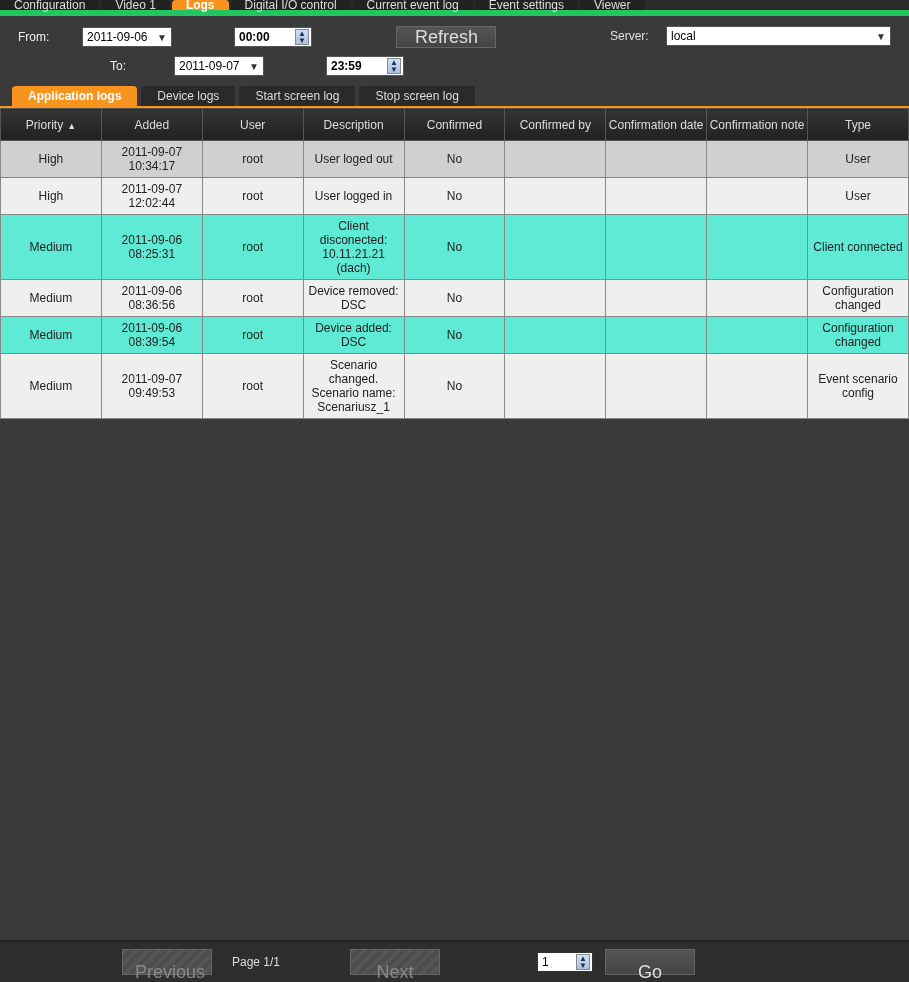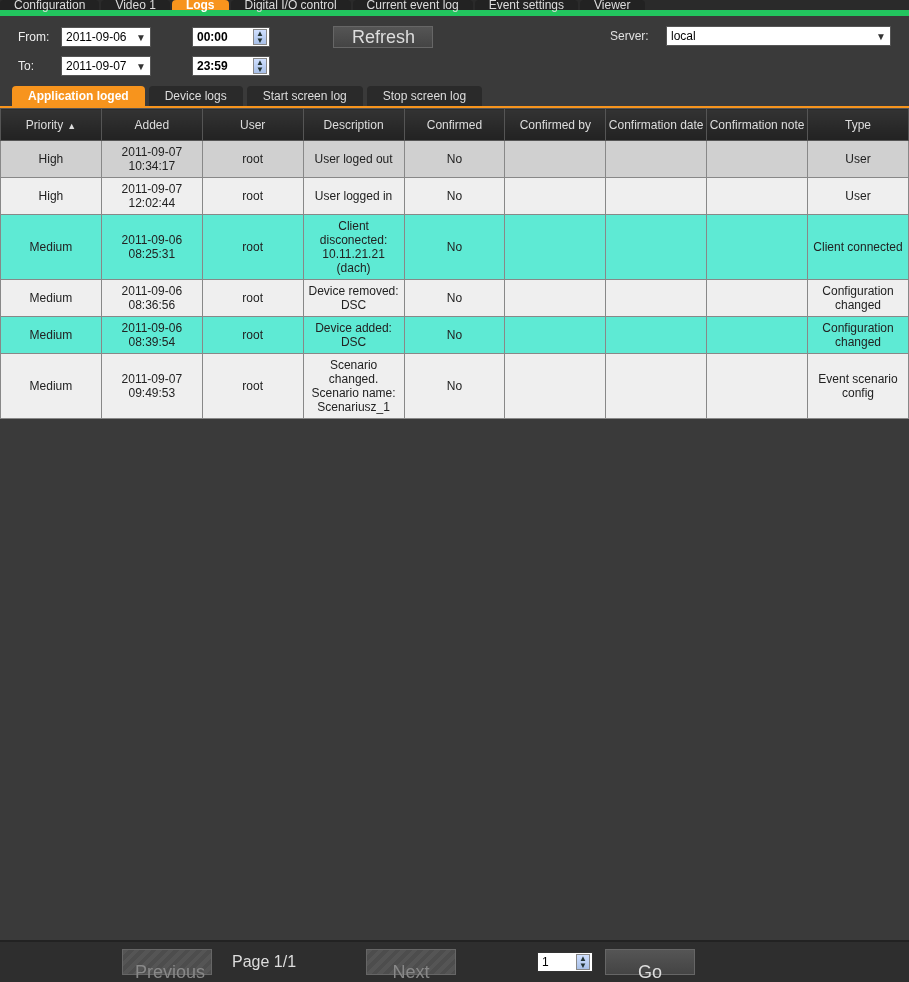--- a/index.html
+++ b/index.html
@@ -36,21 +36,21 @@
     color: #fff;
     font-weight: bold;
   }
   .filter-area {
     display: flex;
     padding: 10px 18px 10px 18px;
     justify-content: space-between;
     background: #3a3a3a;
   }
   .filter-left { display: flex; flex-direction: column; gap: 8px; }
-  .filter-row { display: flex; align-items: center; gap: 3px; }
+  .filter-row { display: flex; align-items: center; gap: 24px; justify-content: center; }
   .label { width: 40px; color: #eee; }
   .date-field {
     background: #fff; color: #000; border: 1px solid #555;
     width: 90px; height: 20px; padding: 1px 4px; font-size: 12px;
     display: flex; align-items: center; justify-content: space-between;
   }
   .date-arrow { color:#333; font-size:10px; }
   .time-field {
     background: #fff; color: #000; border: 1px solid #555;
     width: 78px; height: 20px; padding: 1px 2px 1px 4px; font-size: 12px;
@@ -104,21 +104,21 @@
   tr.sel td { background:#d0d0d0; }
   tr.alt td { background:#efefef; }
   .sort-icon { font-size:9px; color:#ddd; margin-left:4px;}
   .pager {
     position:absolute; bottom:0; left:0; right:0; height:42px;
     background:#2e2e2e; border-top:2px solid #222;
     display:flex; align-items:center; gap:20px; padding: 0 12px;
     justify-content: flex-start;
   }
   .pager .btn { width:90px; text-align:center; padding:12px;}
-  .page-label { color:#ddd; font-size:16px;}
+  .page-label { color:#ddd; font-size:12px;}
   .pager-right { margin-left:auto; display:flex; gap:12px; align-items:center;}
   .page-input {
     background:#fff; color:#000; border:1px solid #333; width:56px; height:20px;
     display:flex; align-items:center; justify-content:space-between; padding:0 2px 0 4px;
   }
 </style>
 </head>
 <body>
 
 <div class="main-tabs" id="mainTabs">
@@ -168,21 +168,21 @@
       <span style="width:46px;">Server:</span>
       <div class="server-select">
         <span>local</span>
         <span class="date-arrow">▼</span>
       </div>
     </div>
   </div>
 </div>
 
 <div class="sub-tabs" id="subTabs">
-    <div class="sub-tab active">Application loged</div>
+    <div class="sub-tab active">Application logs</div>
     <div class="sub-tab">Device logs</div>
     <div class="sub-tab">Start screen log</div>
     <div class="sub-tab">Stop screen log</div>
   </div>
 
 <div class="table-wrap">
   <table>
     <colgroup>
       <col style="width:100px">
         <col style="width:100px">

